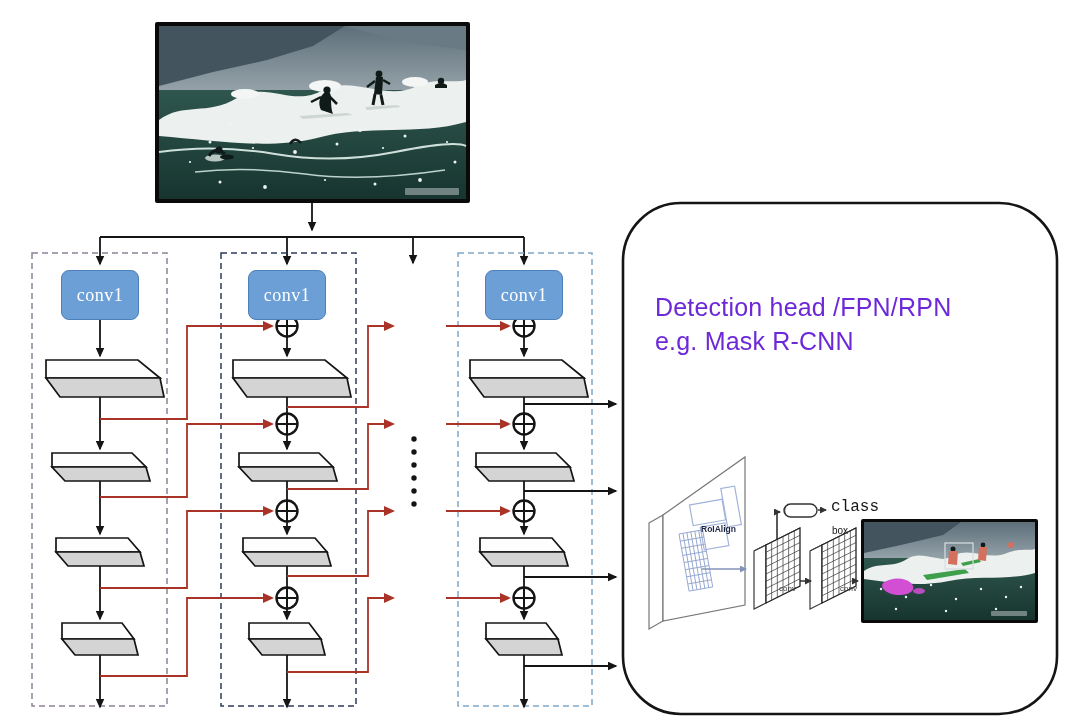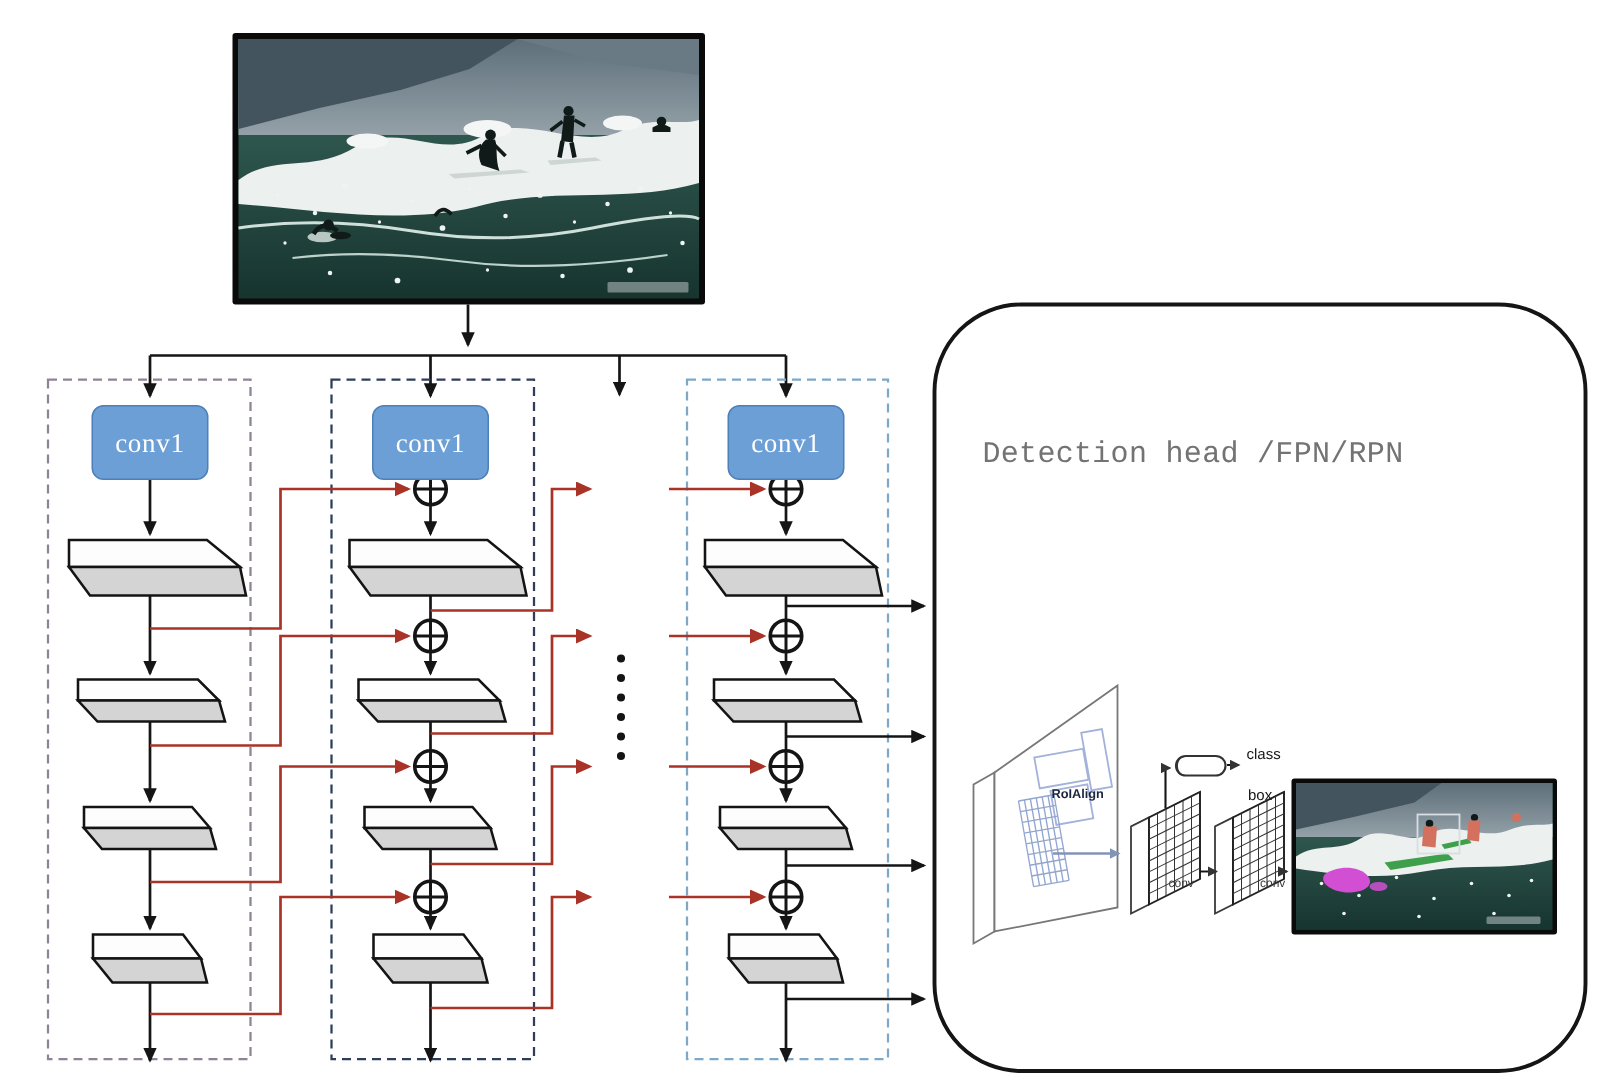--- a/index.html
+++ b/index.html
@@ -4,26 +4,26 @@
 <style>
   html,body{margin:0;padding:0;background:#ffffff;}
   .stage{position:relative;width:1074px;height:719px;background:#ffffff;overflow:hidden;
          font-family:"Liberation Sans",sans-serif;}
   #svg-holder{position:absolute;left:0;top:0;width:1074px;height:719px;}
   .conv{position:absolute;top:270px;width:78px;height:50px;border:1.5px solid #4d7fb8;
         border-radius:8px;display:flex;align-items:center;justify-content:center;
         color:#ffffff;font-family:"Liberation Serif",serif;font-size:18px;letter-spacing:.5px;
         box-sizing:border-box;background:#6c9fd6;}
   .dh-title{position:absolute;left:655px;top:290px;width:360px;
-            font-family:Liberation Mono, monospace;font-size:20px;color:#737373;
+            font-family:Liberation Sans, sans-serif;font-size:25px;color:#6d28d9;
             line-height:1.36;letter-spacing:.2px;}
   .lbl{position:absolute;white-space:nowrap;}
   .roialign{left:701px;top:524px;font-size:8.5px;font-weight:bold;color:#1c2540;}
   .convlbl{top:584px;font-size:8px;color:#3c3c3c;text-align:center;}
-  .classlbl{left:831px;top:498px;font-size:10px;color:#161616;}
+  .classlbl{left:831px;top:498px;font-size:16px;color:#161616;font-family:Liberation Mono, monospace;}
   .boxlbl{left:832px;top:509px;font-size:10px;color:#161616;margin-top:16px;}
 </style>
 </head>
 <body>
 
 <div class="stage">
   <div id="svg-holder"><svg width="1074" height="719" viewBox="0 0 1074 719">
         <defs>
           <linearGradient id="gSky" x1="0" y1="0" x2="0" y2="1">
             <stop offset="0" stop-color="#5e6f7a"></stop>
@@ -359,20 +359,21 @@
           <circle cx="414" cy="504" r="2.7" fill="#141414"></circle>
         </g>
       </svg></div>
 
   <div class="conv" style="left: 61px; background: rgb(108, 159, 214); border-color: rgb(77, 127, 184);">conv1</div>
   <div class="conv" style="left: 248px; background: rgb(108, 159, 214); border-color: rgb(77, 127, 184);">conv1</div>
   <div class="conv" style="left: 485px; background: rgb(108, 159, 214); border-color: rgb(77, 127, 184);">conv1</div>
 
   <div class="dh-title">
     <div>Detection head /FPN/RPN</div>
+    <div>e.g. Mask R-CNN</div>
   </div>
 
   <span class="lbl roialign">RoIAlign</span>
   <span class="lbl convlbl" style="left:779px">conv</span>
   <span class="lbl convlbl" style="left:840px">conv</span>
   <span class="lbl classlbl">class</span>
   <span class="lbl boxlbl">box</span>
 </div>
 
 </body></html>

